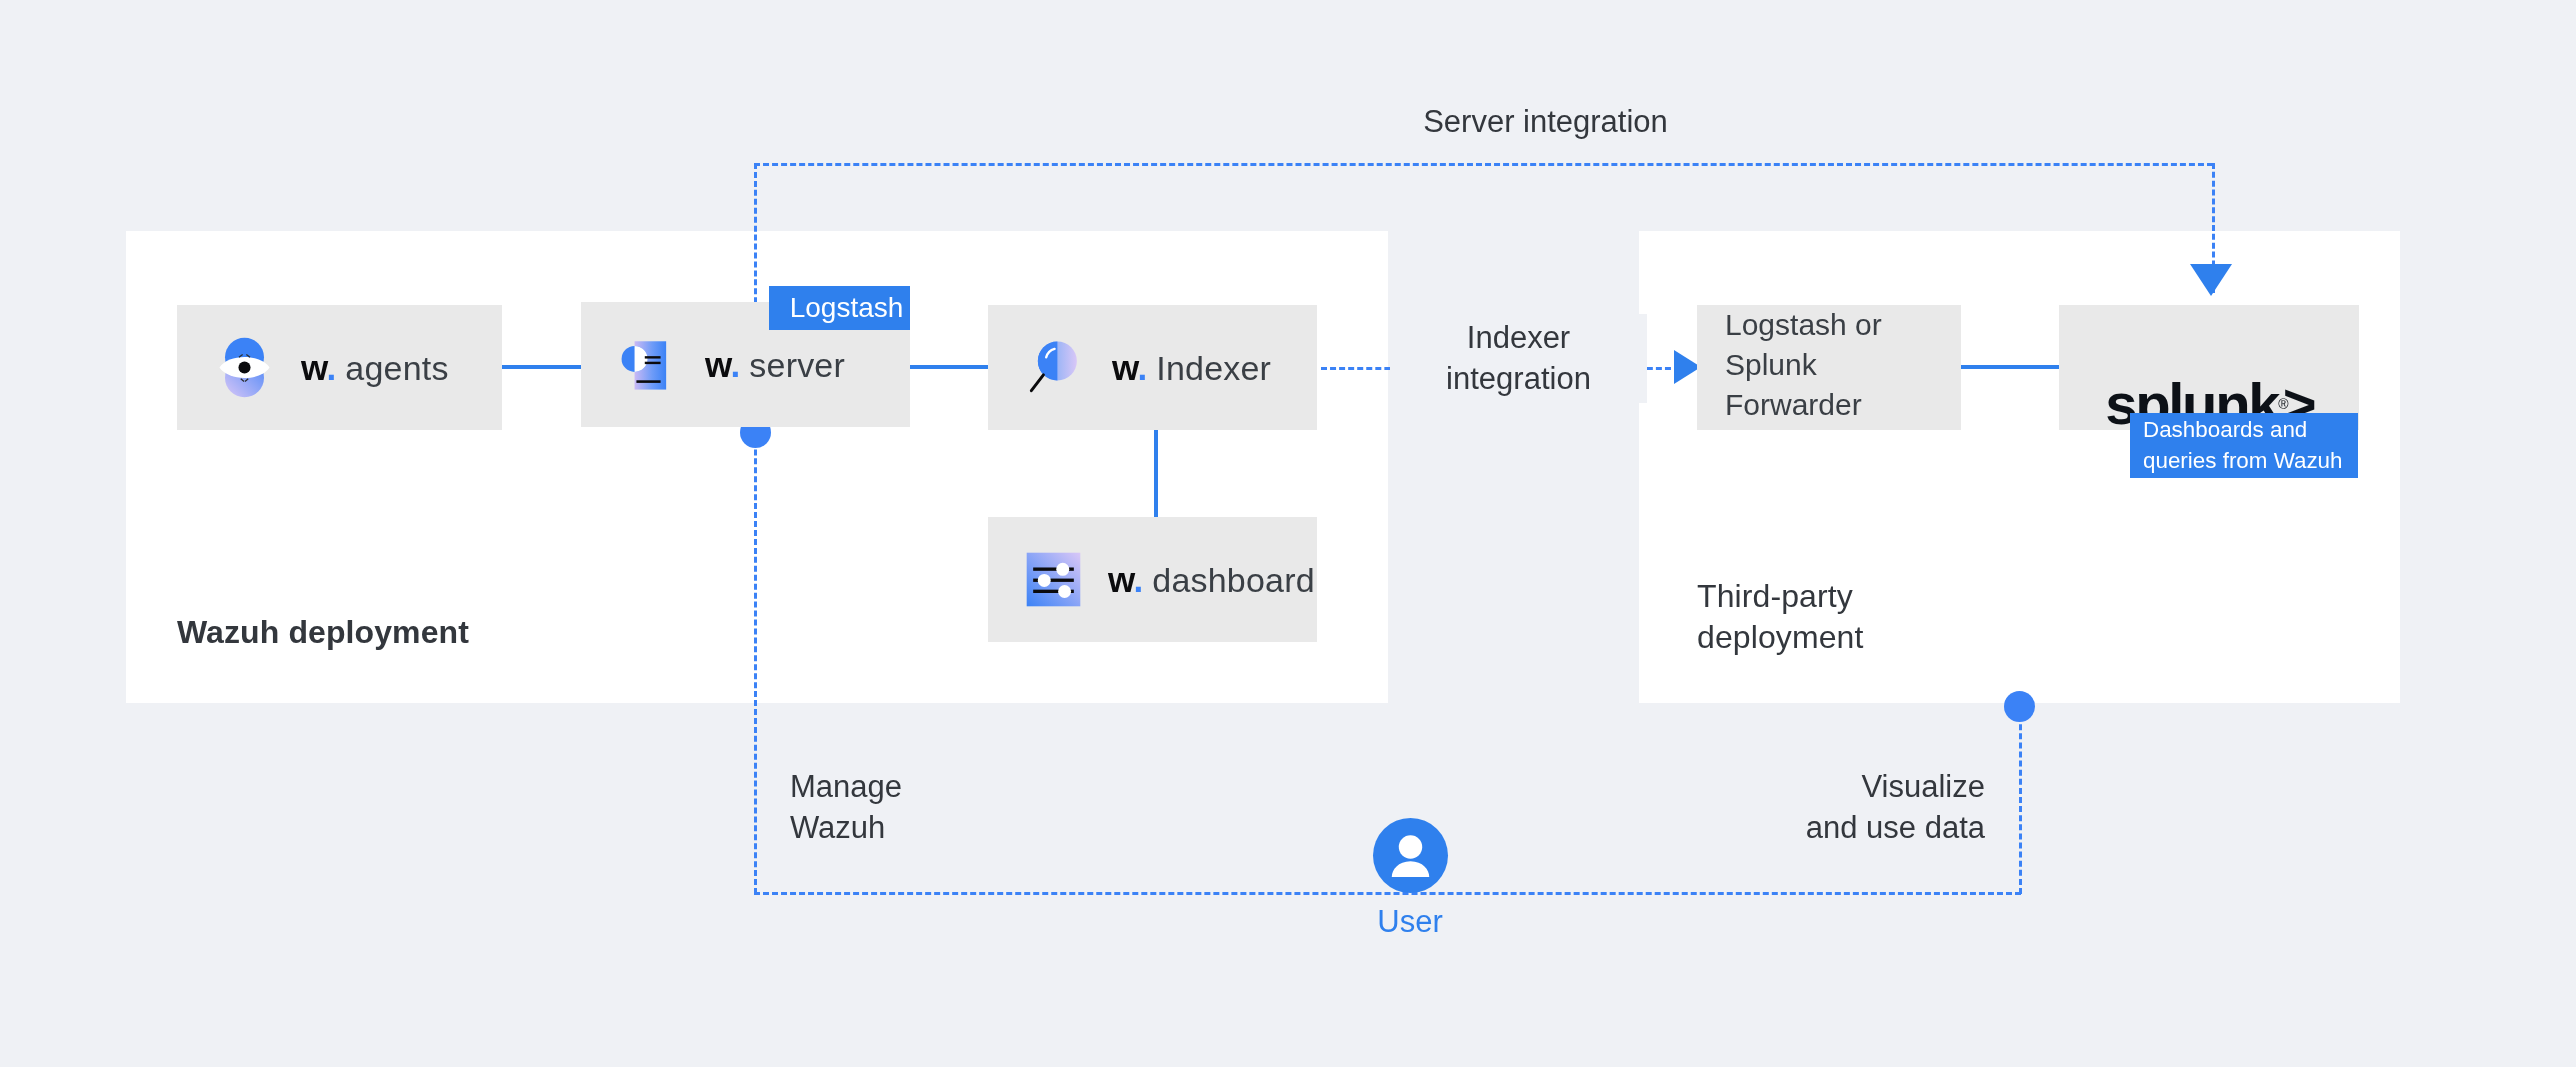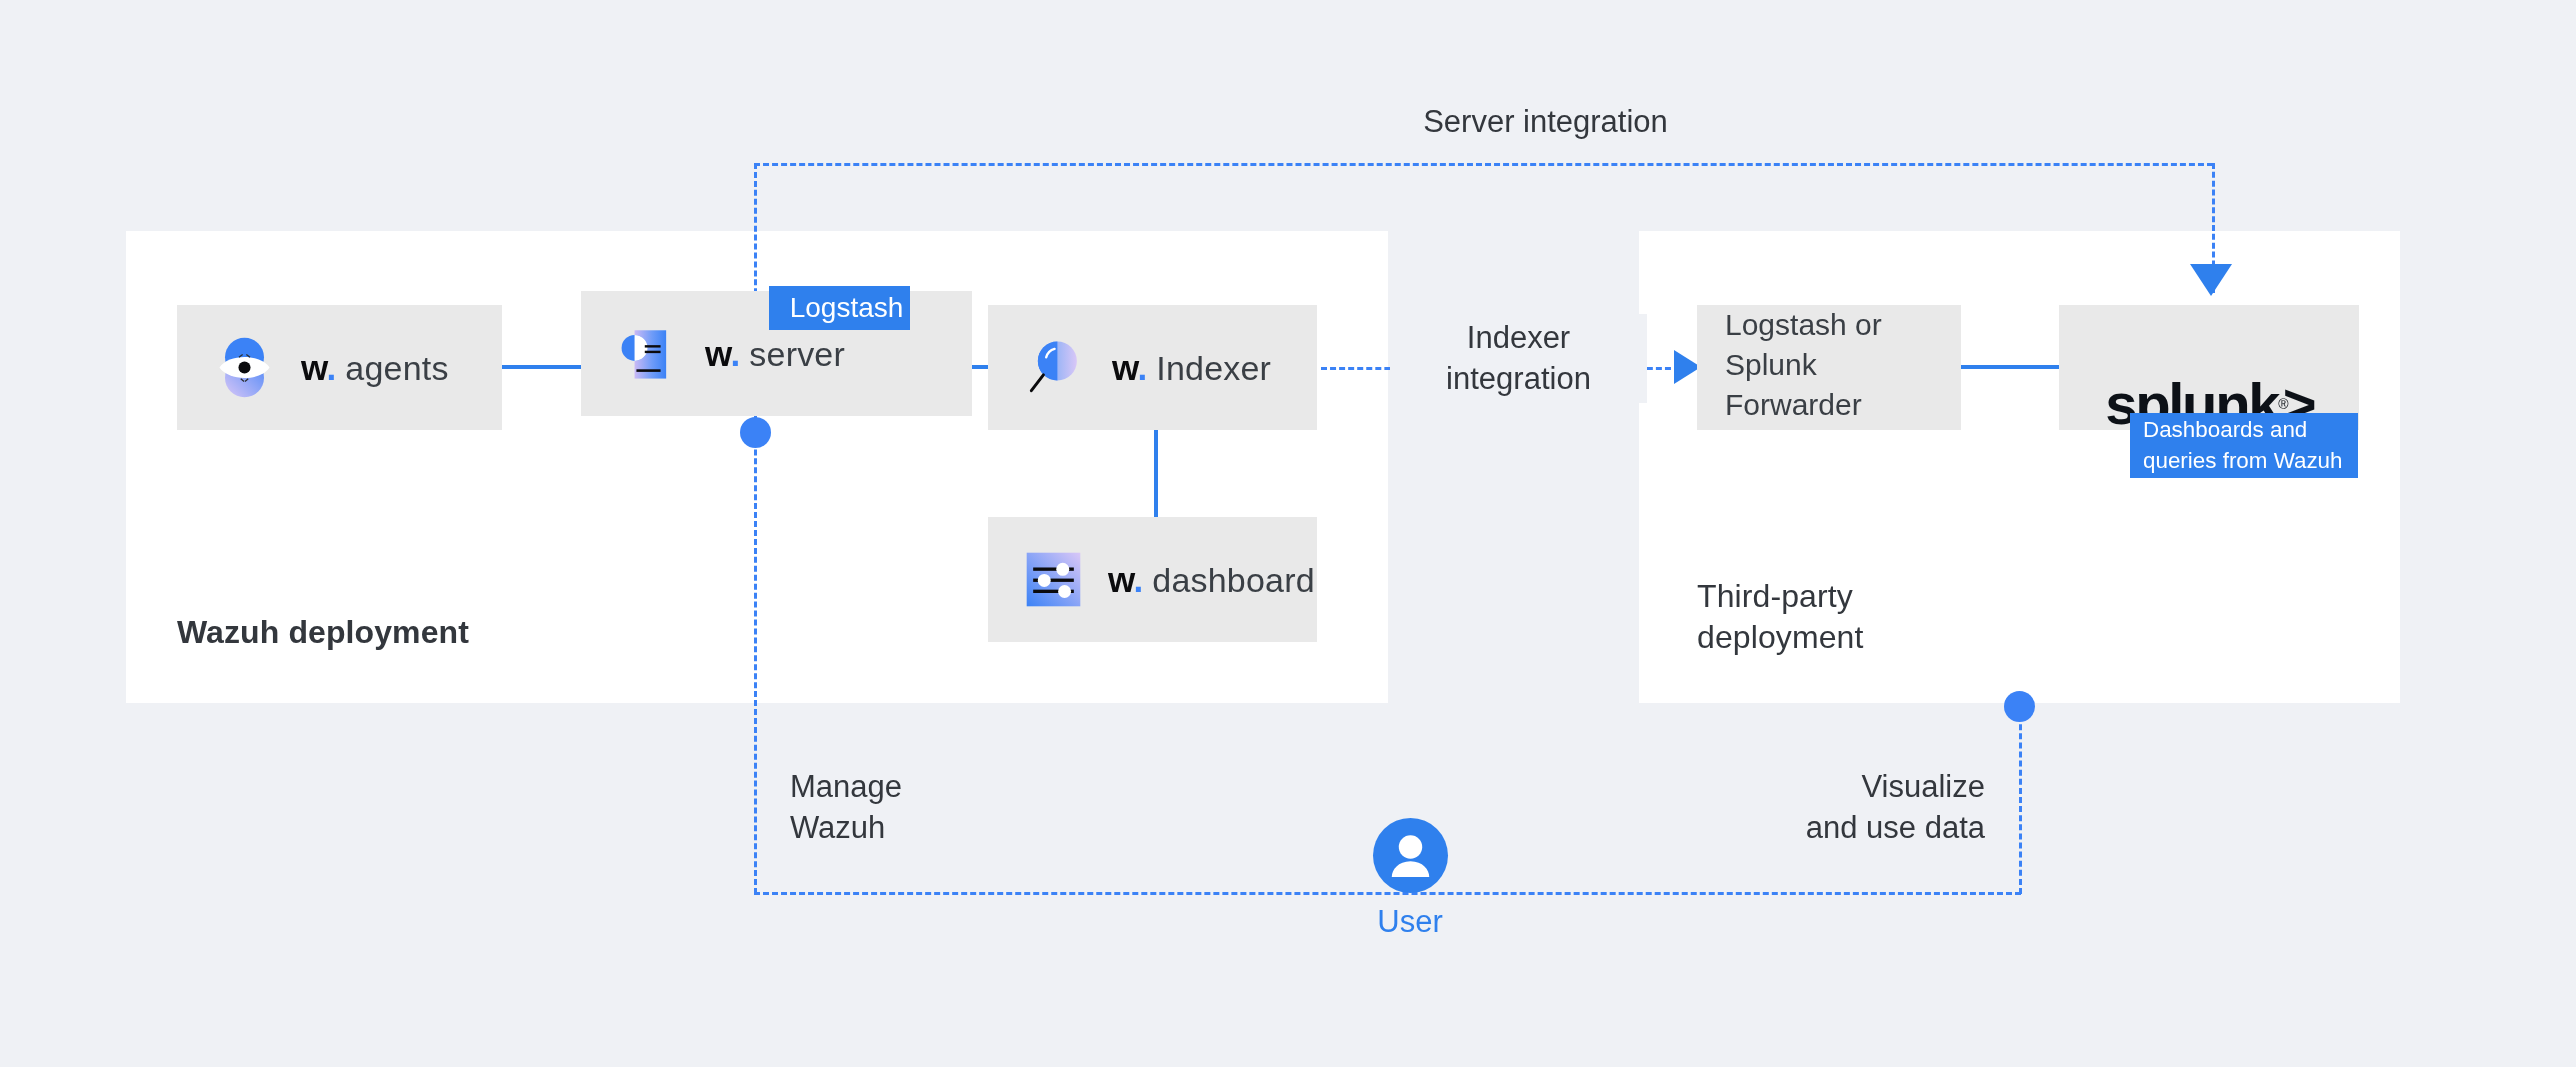--- a/index.html
+++ b/index.html
@@ -153,21 +153,21 @@
           <path d="M31 47 L34.5 50 M39 47 L35.5 50" stroke="#2b2f33" stroke-width="1.4" fill="none"></path>
         </svg>
       </span>
       <span class="node-label">
         <span class="wz-mark"><span>w</span><span class="wz-dot">.</span></span>
         <span>agents</span>
       </span>
     </div>
   </div>
 
-  <div class="node" style="left:581px; top:291px; width:391px; height:125px;">
+  <div class="node" style="left:581px; top:302px; width:329px; height:125px;">
     <div class="node-inner">
       <span>
         <svg width="65" height="65" viewBox="0 0 70 70">
           <defs>
             <linearGradient id="gSv" x1="0" y1="0.5" x2="1" y2="0.5">
               <stop offset="0%" stop-color="#c9b9f5"></stop>
               <stop offset="55%" stop-color="#6f9cf8"></stop>
               <stop offset="100%" stop-color="#3b82f6"></stop>
             </linearGradient>
           </defs>

